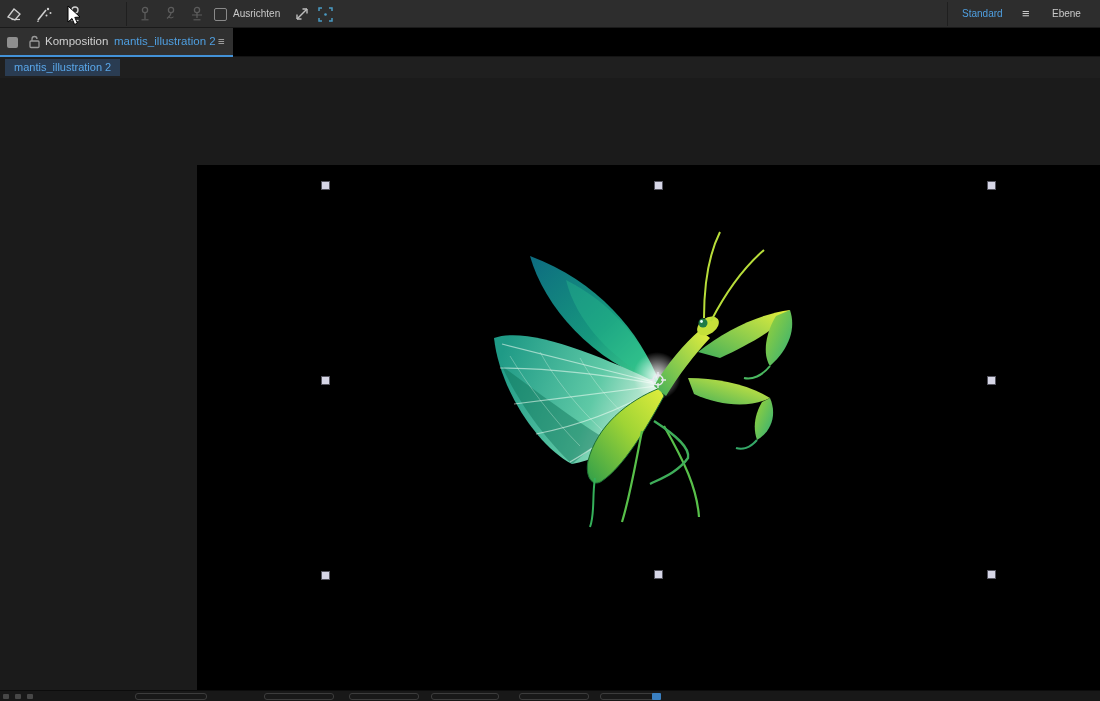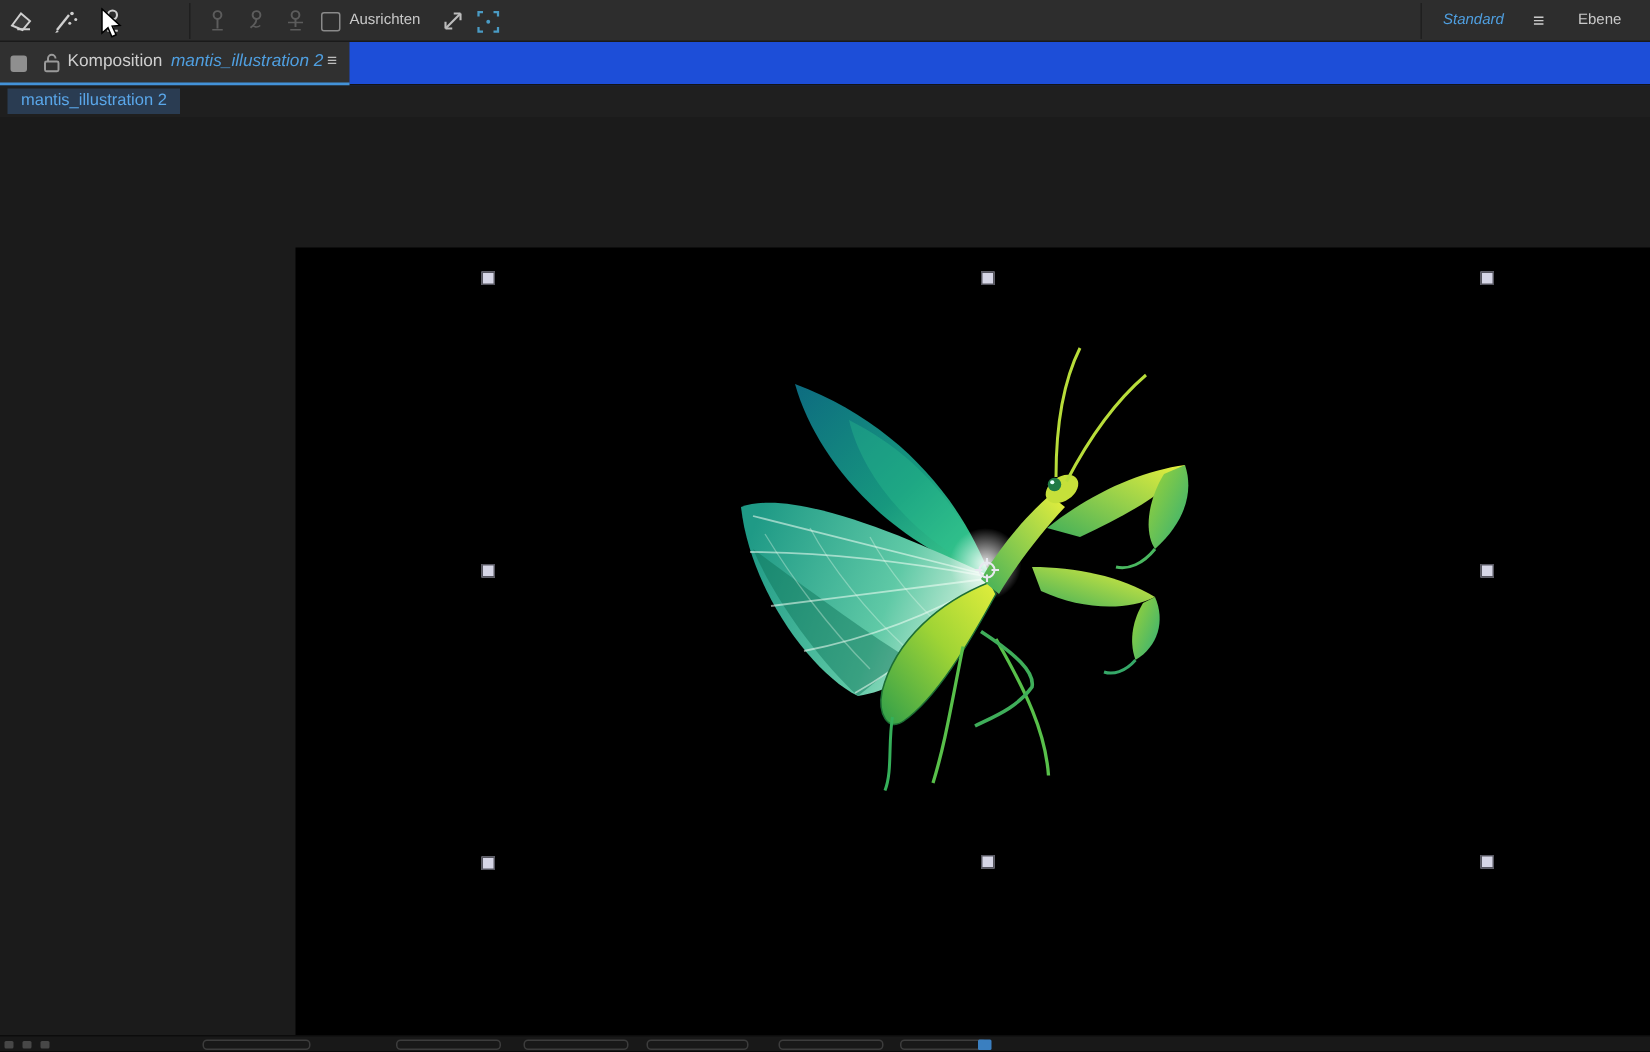--- a/index.html
+++ b/index.html
@@ -11,26 +11,26 @@
   .toolbar { position:absolute; left:0; top:0; width:1100px; height:28px;
              background:#2d2d2d; border-bottom:1px solid #1a1a1a; }
   .toolbtn { position:absolute; top:3px; width:24px; height:22px; display:flex;
              align-items:center; justify-content:center; border-radius:3px; }
   .toolbtn svg { display:block; }
   .tb-sep { position:absolute; top:2px; width:1px; height:24px; background:#1f1f1f; }
   .tb-label { position:absolute; top:0; height:28px; line-height:28px;
               font-size:10px; color:#c9c9c9; white-space:nowrap; }
   .checkbox { position:absolute; top:8px; width:13px; height:13px;
               border:1px solid #8a8a8a; border-radius:2px; background:#2d2d2d; }
-  .blue { color:#4f9fe0;font-style:italic; }
+  .blue { color:#4f9fe0; }
   .ham { font-size:13px; color:#c9c9c9; letter-spacing:-1px; }
 
   
   .tabstrip { position:absolute; left:0; top:28px; width:1100px; height:29px;
-              background:#1d4ed8; border-bottom:1px solid #141414;padding-left:40px; }
+              background:#000000; border-bottom:1px solid #141414;padding-left:40px; }
   .tab-active { position:absolute; left:0; top:0; width:233px; height:29px;
                 background:#303030; border-bottom:2px solid #4392d8; }
   .panel-sq { position:absolute; left:7px; top:9px; width:11px; height:11px;
               background:#8f8f8f; border-radius:2px; }
   .tab-text { position:absolute; top:0; height:27px; line-height:27px;
               font-size:11.5px; white-space:nowrap; }
   .tab-inactive { position:absolute; left:248px; top:0; width:120px; height:29px;
                   text-align:center; color:#b9b9b9; font-size:11.5px; line-height:29px; }
 
   

